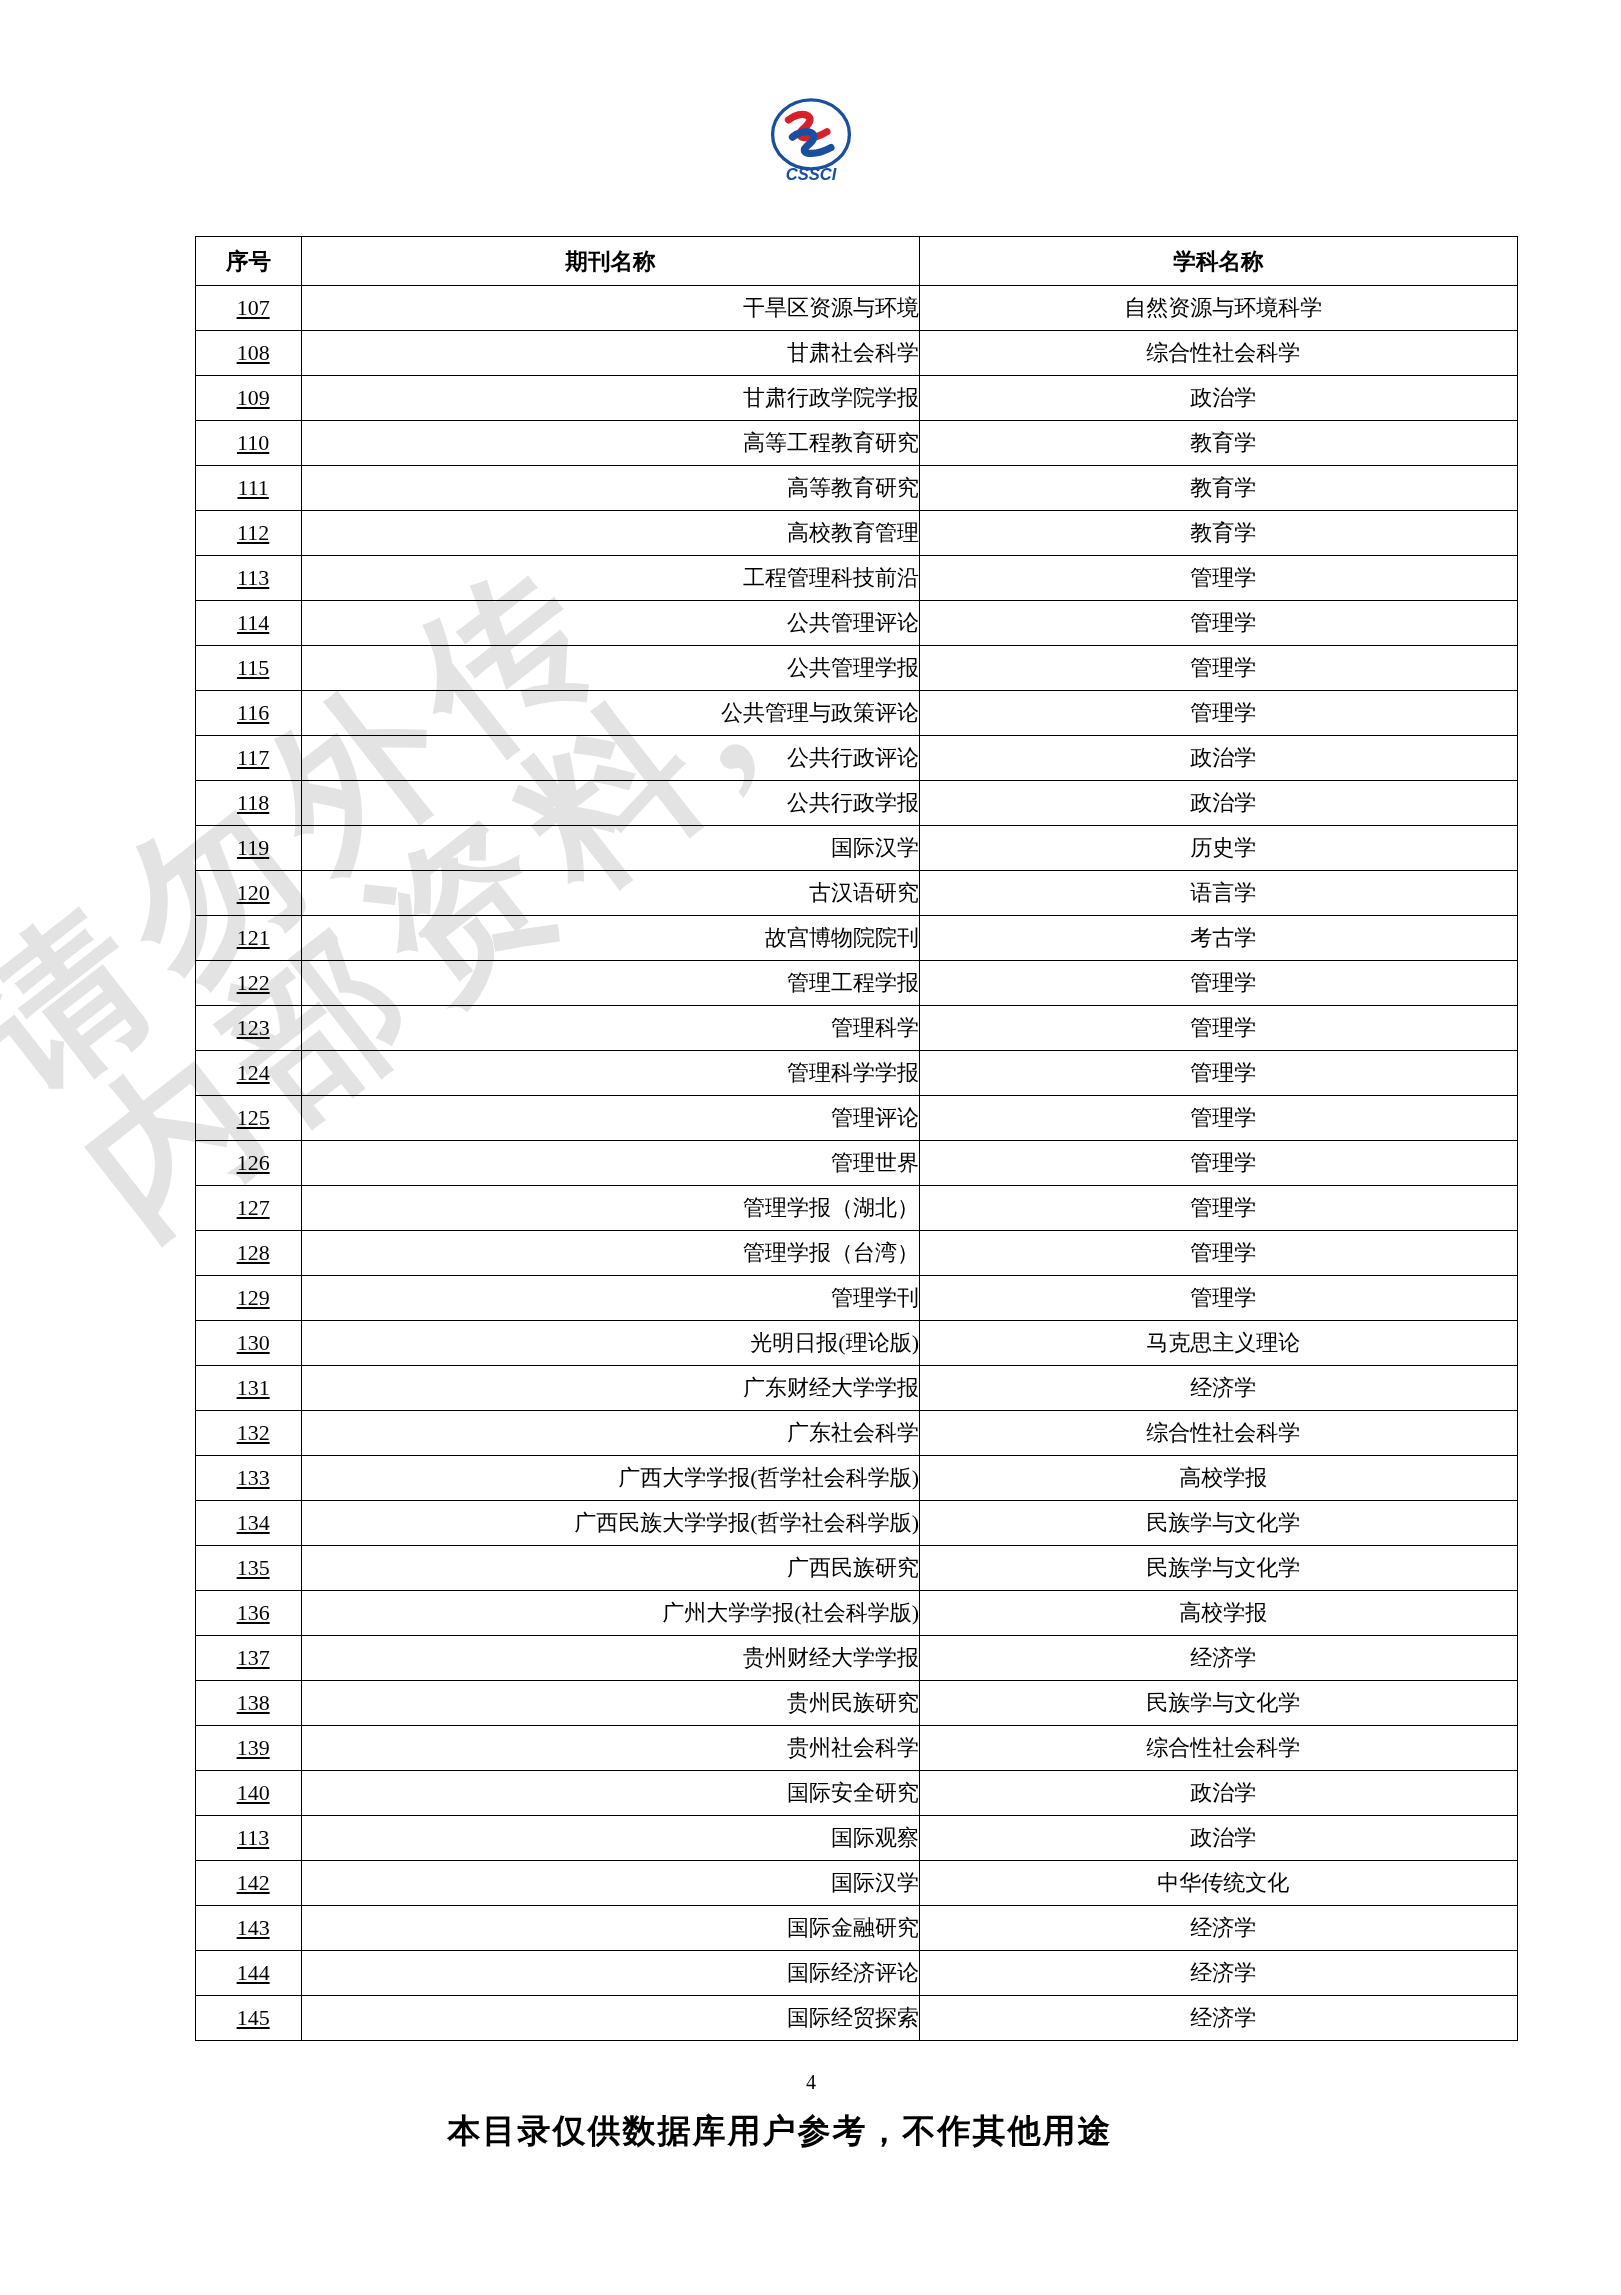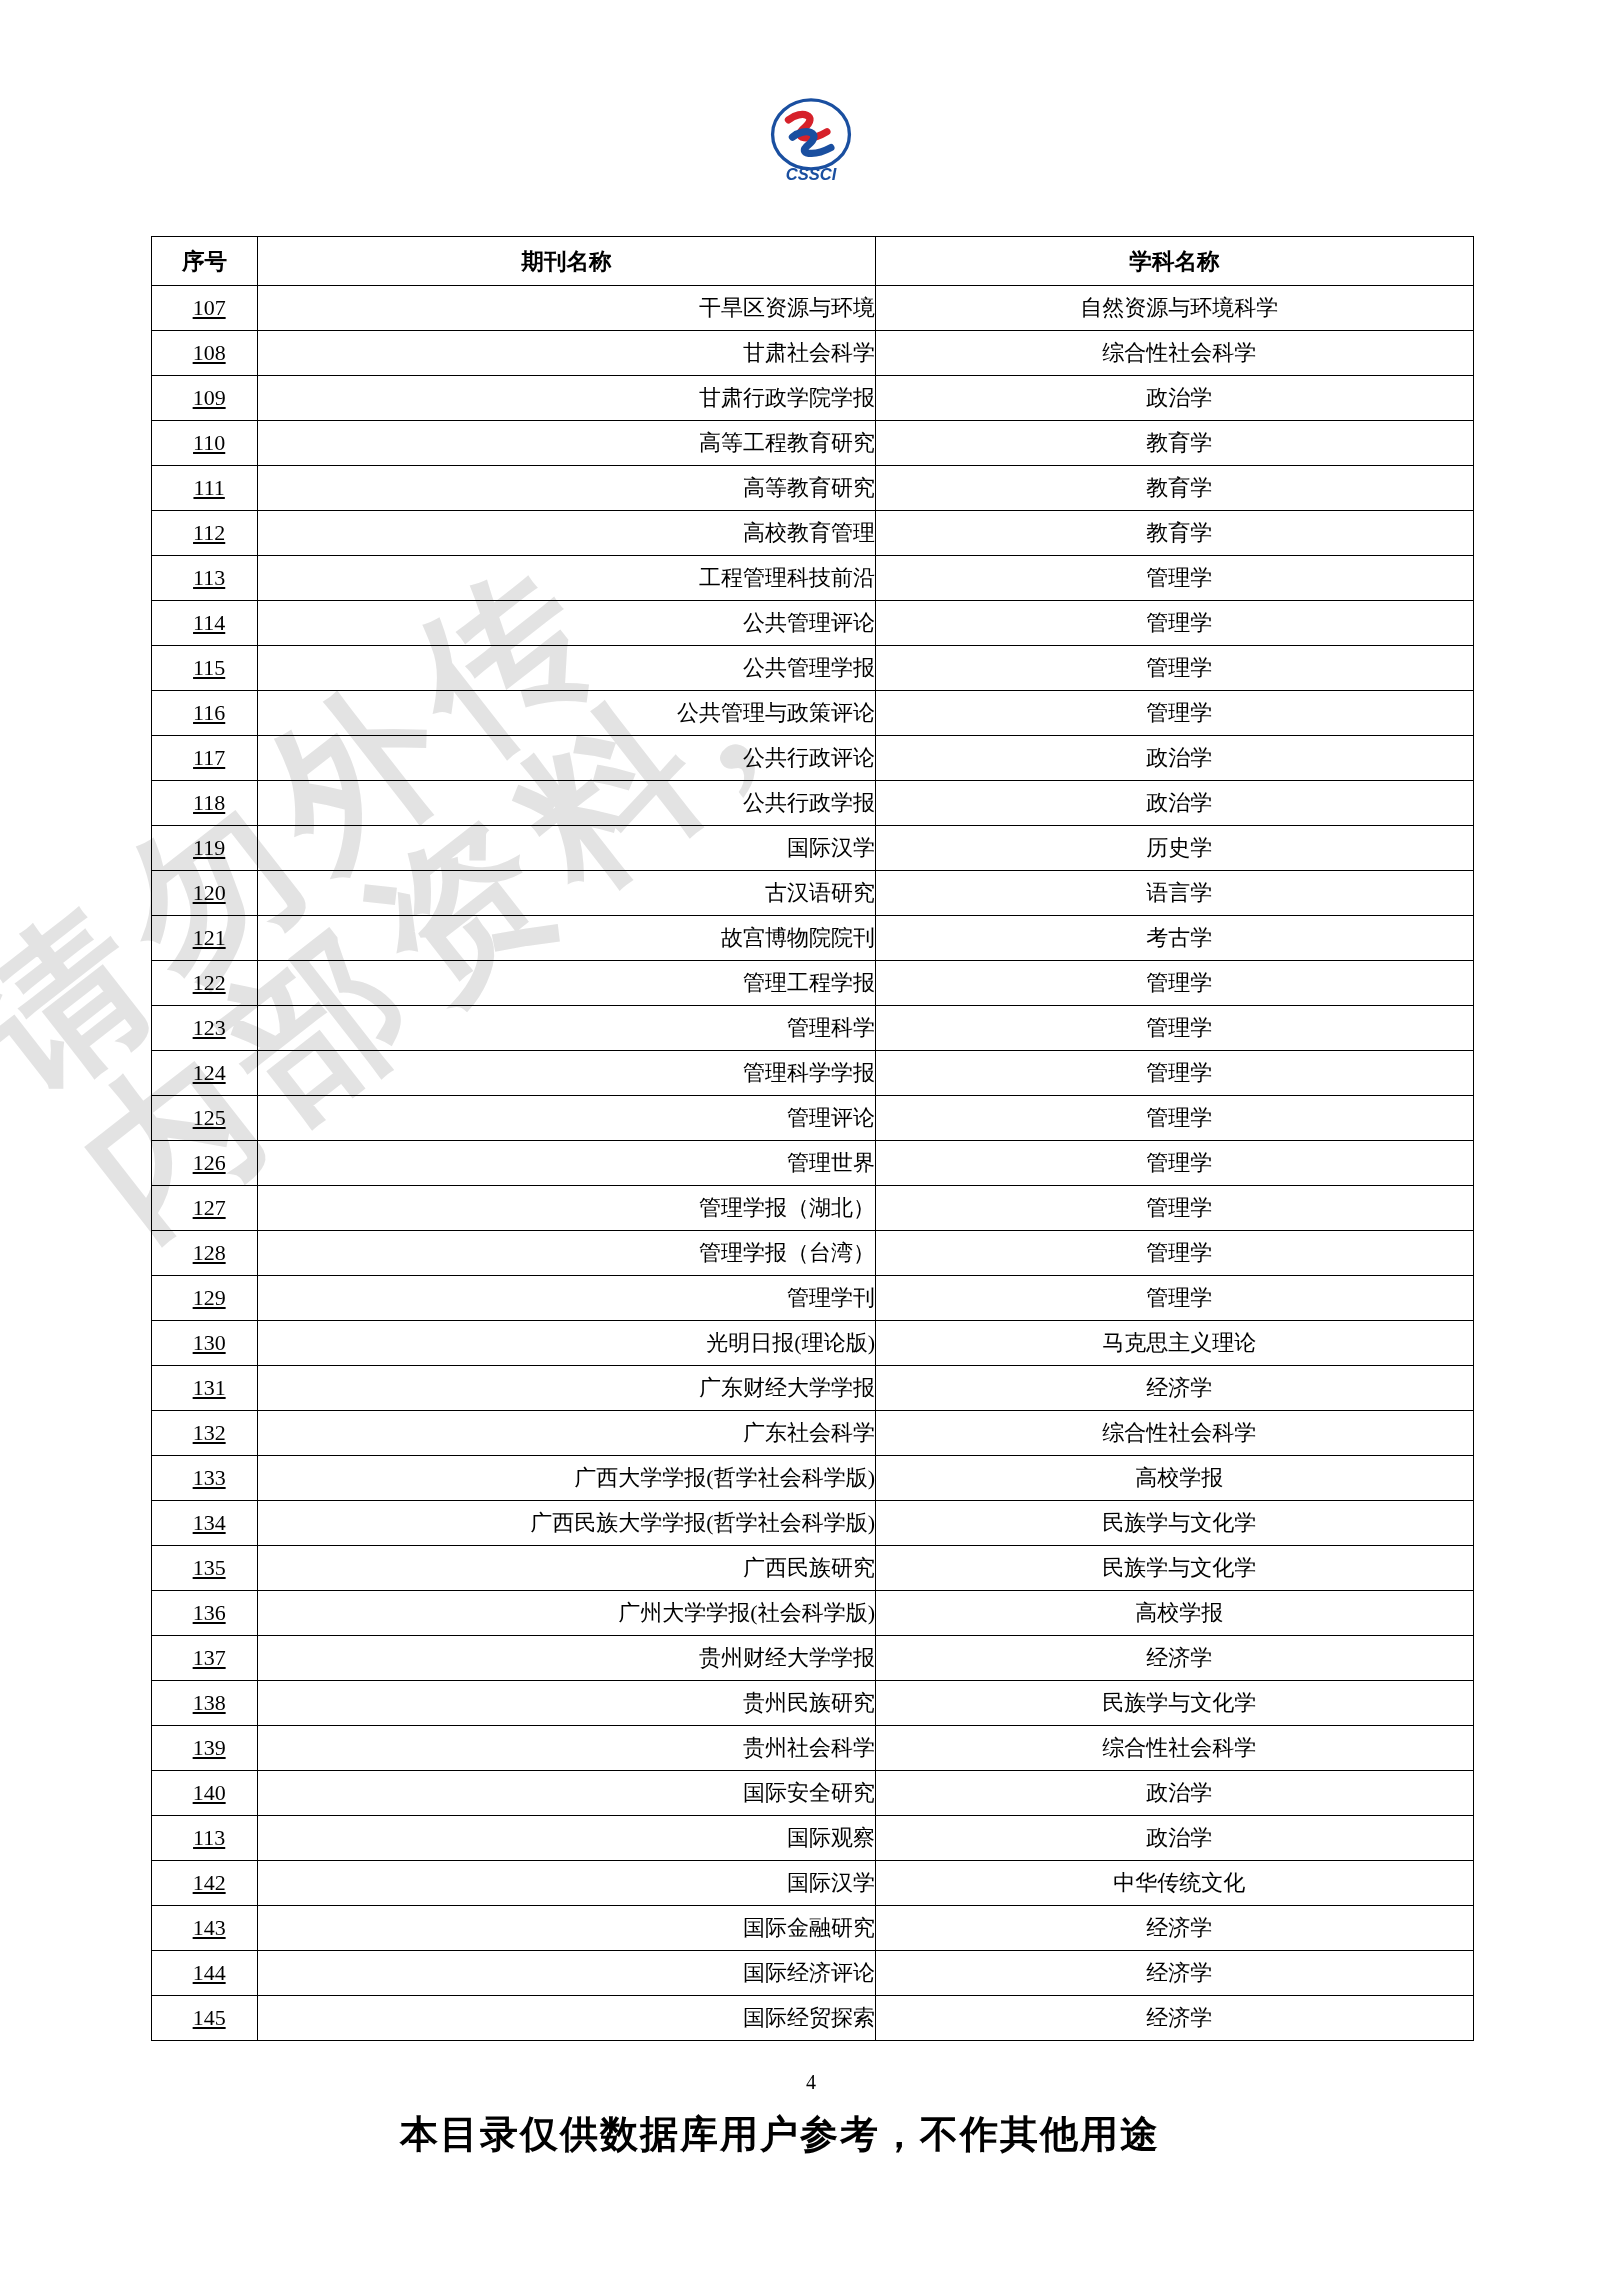--- a/index.html
+++ b/index.html
@@ -64,20 +64,21 @@
     left: 151px;
     top: 236px;
     width: 1322px;
     z-index: 10;
   }
   table.journal-table {
     border-collapse: collapse;
     width: 1322px;
     table-layout: fixed;
     background: transparent;
+    margin-left: 44px;
   }
   table.journal-table td, table.journal-table th {
     border: 1.3px solid #000000;
     height: 44px;
     padding: 0 0 0 9.3px;
     font-size: 22px;
     font-weight: normal;
     color: #000000;
     vertical-align: middle;
     background: transparent;
@@ -110,21 +111,21 @@
     font-size: 20px;
     color: #000;
     z-index: 10;
   }
   .footer-note {
     position: absolute;
     top: 2109px;
     left: 0;
     width: 1560px;
     text-align: center;
-    font-size: 38px;
+    font-size: 33px;
     font-weight: bold;
     color: #000;
     letter-spacing: 2px;
     z-index: 10;
   }
 </style>
 </head>
 <body>
 
 <div class="page">

